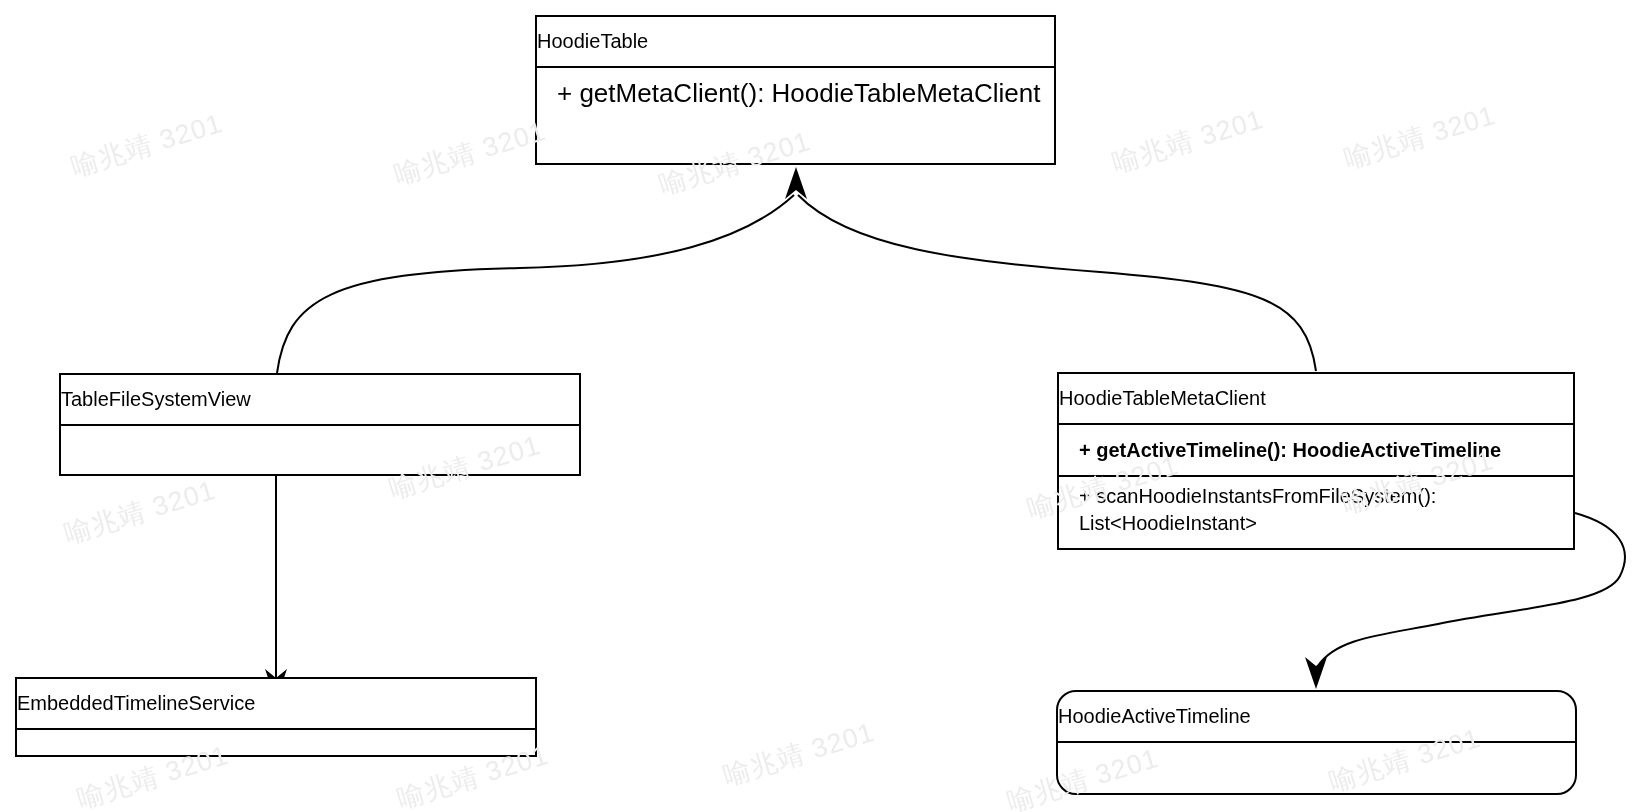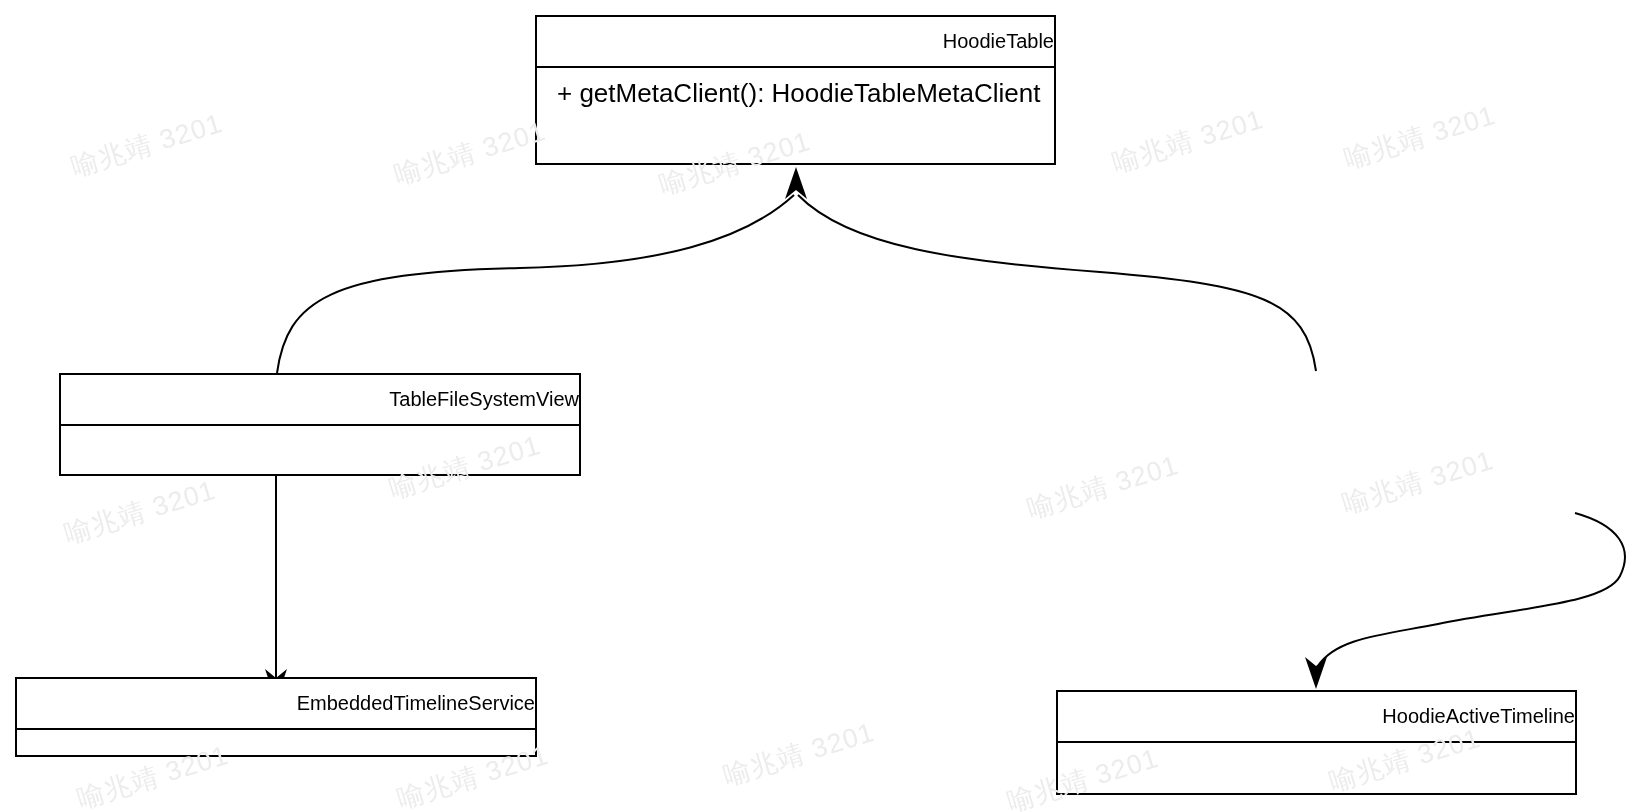--- a/index.html
+++ b/index.html
@@ -17,21 +17,21 @@
     box-sizing:border-box;
     border:2px solid #000;
     background:#ffffff;
     z-index:2;
   }
   .uml-title{
     box-sizing:border-box;
     height:51px;
     line-height:49px;
     border-bottom:2px solid #000;
-    text-align:right;
+    text-align:left;
     font-size:20px;
     white-space:nowrap;
     overflow:hidden;
   }
   .uml-body{box-sizing:border-box;}
   .uml-method{
     box-sizing:border-box;
     height:49px;
     line-height:49px;
     padding-left:20px;
@@ -90,27 +90,32 @@
     <div class="uml-body" style="padding-top:1px;">
       <div class="uml-method">+ getMetaClient(): HoodieTableMetaClient</div>
     </div>
   </div>
 
   <div class="uml-class" style="left:15px;top:373px;width:522px;height:103px;margin-left:44px;">
     <div class="uml-title">TableFileSystemView</div>
     <div class="uml-body"></div>
   </div>
 
+  <div class="uml-class" style="left:1057px;top:372px;width:518px;height:178px;">
+    <div class="uml-title">HoodieTableMetaClient</div>
+    <div class="uml-row row-single row-bold row-divider">+ getActiveTimeline(): HoodieActiveTimeline</div>
+    <div class="uml-row row-wrap">+ scanHoodieInstantsFromFileSystem(): List&lt;HoodieInstant&gt;</div>
+  </div>
 
   <div class="uml-class" style="left:15px;top:677px;width:522px;height:80px;">
     <div class="uml-title">EmbeddedTimelineService</div>
     <div class="uml-body"></div>
   </div>
 
-  <div class="uml-class" style="left:1056px;top:690px;width:521px;height:105px;">
+  <div class="uml-class" style="left:1056px;top:690px;width:521px;height:105px;border-radius:20px;">
     <div class="uml-title">HoodieActiveTimeline</div>
     <div class="uml-body"></div>
   </div>
 
   <div class="watermark" style="left: 72px; top: 150px; color: rgb(236, 236, 236);">喻兆靖 3201</div>
   <div class="watermark" style="left: 395px; top: 158px; color: rgb(236, 236, 236);">喻兆靖 3201</div>
   <div class="watermark" style="left: 660px; top: 168px; color: rgb(236, 236, 236);">喻兆靖 3201</div>
   <div class="watermark" style="left: 1113px; top: 146px; color: rgb(236, 236, 236);">喻兆靖 3201</div>
   <div class="watermark" style="left: 1345px; top: 142px; color: rgb(236, 236, 236);">喻兆靖 3201</div>
 

